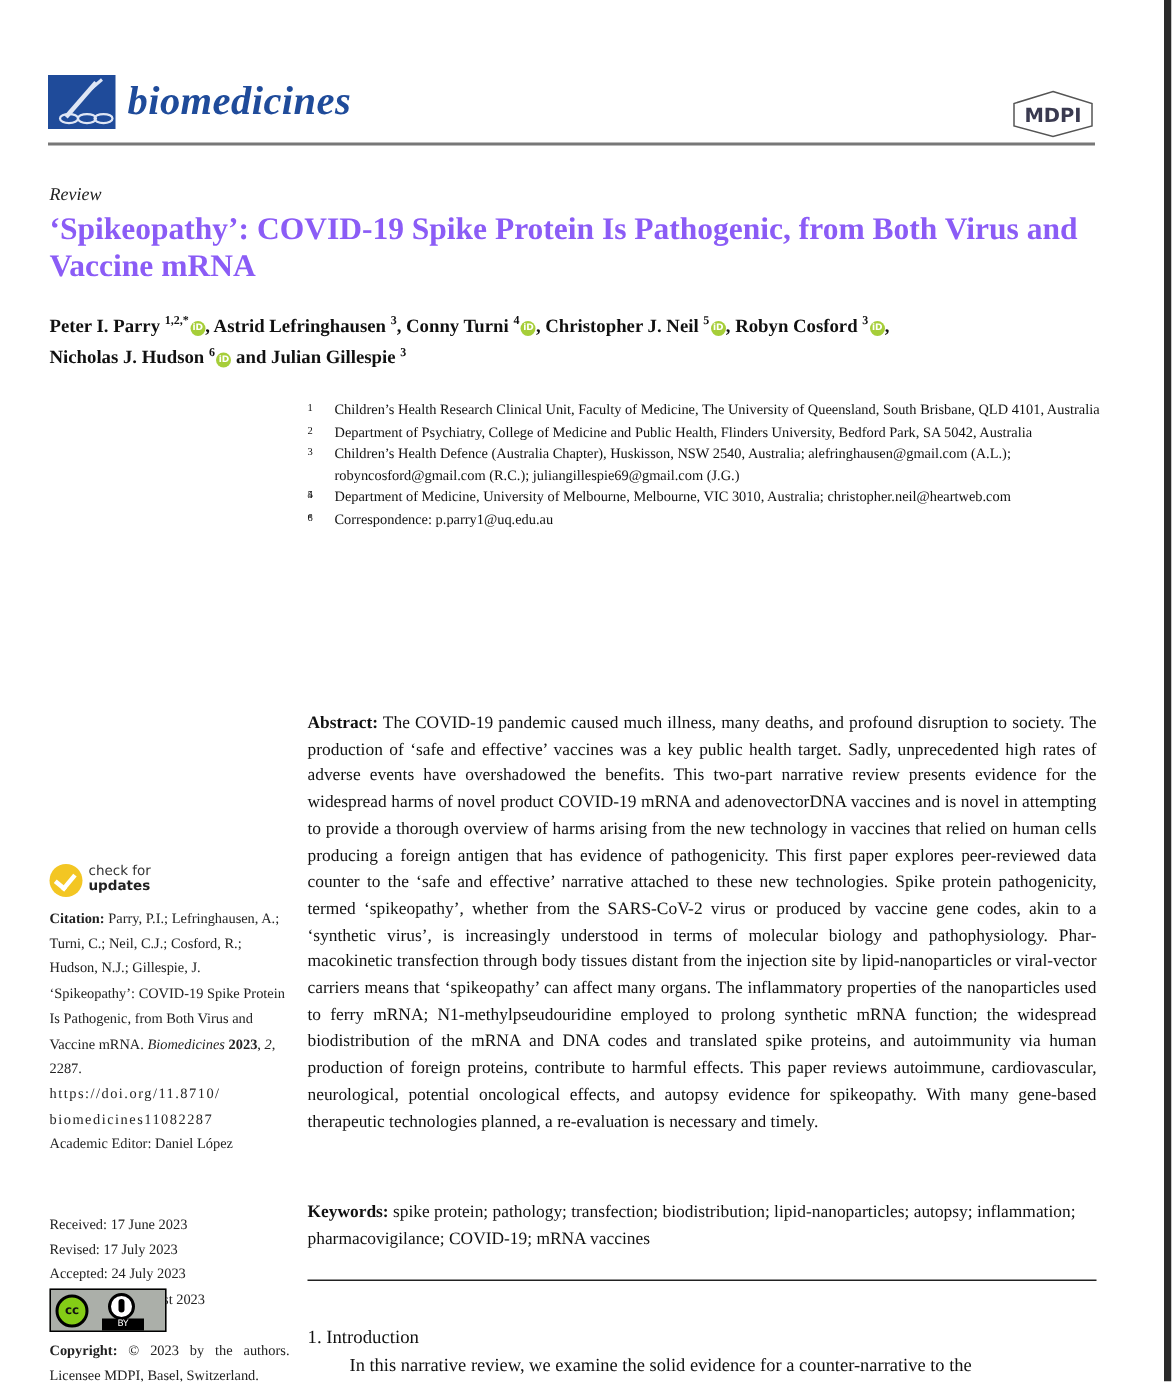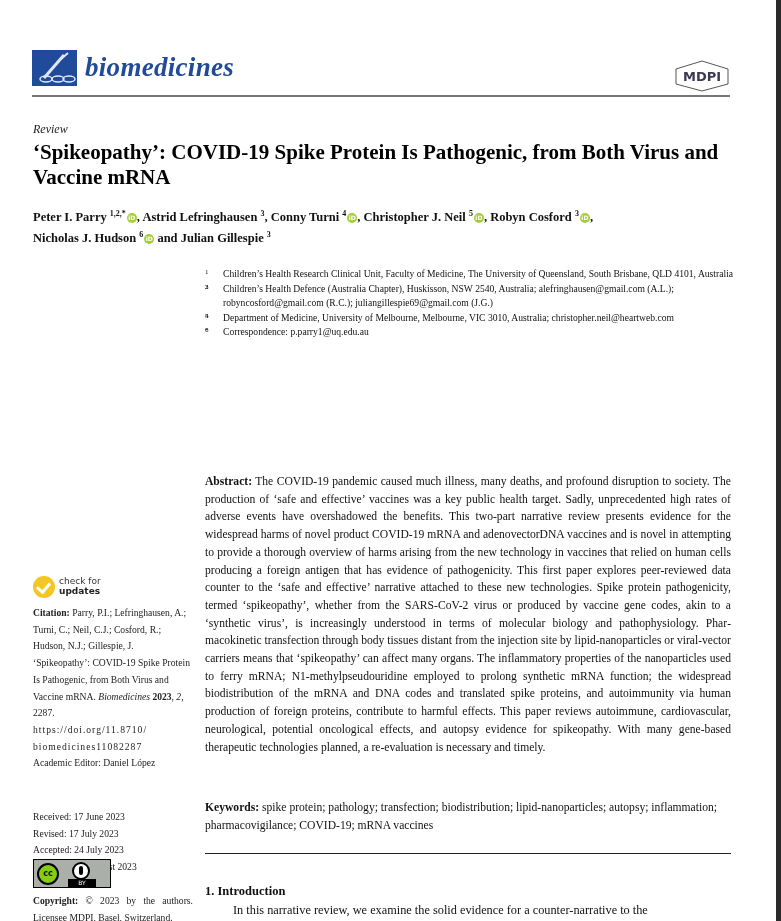--- a/index.html
+++ b/index.html
@@ -8,34 +8,34 @@
   .edge { position:absolute; top:0; right:0; width:5px; height:921px; background:#2a2a2a; }
 
   .header { position:absolute; left:32px; top:50px; width:698px; height:42px; }
   .logo-box { position:absolute; left:0; top:0; width:45px; height:36px; background:#1f4b9a; }
   .journal { position:absolute; left:53px; top:2px; font-size:27px; font-style:italic; font-weight:bold;
              color:#1f4b9a; letter-spacing:0.3px; }
   .mdpi { position:absolute; right:0; top:10px; width:56px; height:32px; }
   .header-rule { position:absolute; left:32px; top:95px; width:698px; height:2px; background:#777; }
 
   .review { position:absolute; left:33px; top:122px; font-size:12px; font-style:italic; color:#222; }
-  .title { position:absolute; left:33px; top:140px; width:700px; font-size:21px; font-weight:bold; line-height:25px; color:#000000; }
+  .title { position:absolute; left:33px; top:140px; width:700px; font-size:21px; font-weight:bold; line-height:25px; color:#8b5cf6; }
   .authors { position:absolute; left:33px; top:205px; width:720px; font-size:12.5px; font-weight:bold; line-height:18px; }
   .authors sup { font-size:8px; }
   .orcid { display:inline-block; width:10px; height:10px; border-radius:50%; background:#a6ce39; color:#fff;
            font-size:6px; line-height:10px; text-align:center; vertical-align:1px; margin-left:1px; font-family:"DejaVu Sans",sans-serif; }
 
   .affils { position:absolute; left:203px; top:267px; width:540px; font-size:9.6px; line-height:14.5px; }
   .affil { position:relative; padding-left:20px; }
   .affil .num { position:absolute; left:2px; top:-2px; font-size:7px; }
 
   .abstract { position:absolute; left:205px; top:473px; width:526px; font-size:11.6px; line-height:17.7px; text-align:justify; hyphens:manual; }
   .keywords { position:absolute; left:205px; top:799px; width:526px; font-size:11.6px; line-height:17.7px; }
   .body-rule { position:absolute; left:205px; top:853px; width:526px; height:1px; background:#222; }
-  .h-intro { position:absolute; left:205px; top:884px; font-size:12.5px; font-weight:bold; }
+  .h-intro { position:absolute; left:205px; top:884px; font-size:12.5px; font-weight:normal; }
   .intro-p { position:absolute; left:233px; top:903px; width:520px; font-size:12.3px; white-space:nowrap; }
 
   .side { position:absolute; left:33px; width:160px; font-size:9.6px; color:#222; }
   .check { top:576px; height:26px; }
   .check-icon { position:absolute; left:0; top:0; width:22px; height:22px; border-radius:50%; background:#f3c623; }
   .check-icon::after { content:""; position:absolute; left:6px; top:4px; width:6px; height:10px; border:solid #fff;
                        border-width:0 3px 3px 0; transform:rotate(40deg); }
   .check-t1 { position:absolute; left:26px; top:0; font-family:"DejaVu Sans",sans-serif; font-size:9px; color:#333; }
   .check-t2 { position:absolute; left:26px; top:10px; font-family:"DejaVu Sans",sans-serif; font-size:9px; font-weight:bold; color:#222; }
   .citation { top:605px; line-height:16.7px; }
@@ -77,21 +77,21 @@
 </div>
 <div class="header-rule"></div>
 
 <div class="review">Review</div>
 <div class="title">‘Spikeopathy’: COVID-19 Spike Protein Is Pathogenic, from Both Virus and Vaccine mRNA</div>
 
 <div class="authors" id="authors"><span>Peter I. Parry </span><sup>1,2,*</sup><span class="orcid">iD</span>, <span>Astrid Lefringhausen </span><sup>3</sup>, <span>Conny Turni </span><sup>4</sup><span class="orcid">iD</span>, <span>Christopher J. Neil </span><sup>5</sup><span class="orcid">iD</span>, <span>Robyn Cosford </span><sup>3</sup><span class="orcid">iD</span>, <br><span>Nicholas J. Hudson </span><sup>6</sup><span class="orcid">iD</span> and <span>Julian Gillespie </span><sup>3</sup></div>
 
 <div class="affils" id="affils">
     <div class="affil"><span class="num">1</span><span>Children’s Health Research Clinical Unit, Faculty of Medicine, The University of Queensland, South Brisbane, QLD 4101, Australia</span></div>
-    <div class="affil"><span class="num">2</span></div>
+    <div class="affil"><span class="num">2</span><span>Department of Psychiatry, College of Medicine and Public Health, Flinders University, Bedford Park, SA 5042, Australia</span></div>
     <div class="affil"><span class="num">3</span><span>Children’s Health Defence (Australia Chapter), Huskisson, NSW 2540, Australia; alefringhausen@gmail.com (A.L.); robyncosford@gmail.com (R.C.); juliangillespie69@gmail.com (J.G.)</span></div>
     <div class="affil"><span class="num">4</span></div>
     <div class="affil"><span class="num">5</span><span>Department of Medicine, University of Melbourne, Melbourne, VIC 3010, Australia; christopher.neil@heartweb.com</span></div>
     <div class="affil"><span class="num">6</span></div>
     <div class="affil"><span class="num">*</span><span>Correspondence: p.parry1@uq.edu.au</span></div>
   </div>
 
 <div class="abstract">
   <b>Abstract:</b>
   <span>The COVID-19 pandemic caused much illness, many deaths, and profound disruption to society. The production of ‘safe and effective’ vaccines was a key public health target. Sadly, unprecedented high rates of adverse events have overshadowed the benefits. This two-part narra­tive review presents evidence for the widespread harms of novel product COVID-19 mRNA and adenovectorDNA vaccines and is novel in attempting to provide a thorough overview of harms arising from the new technology in vaccines that relied on human cells producing a foreign antigen that has evidence of pathogenicity. This first paper explores peer-reviewed data counter to the ‘safe and effective’ narrative attached to these new technologies. Spike protein pathogenicity, termed ‘spikeopathy’, whether from the SARS-CoV-2 virus or produced by vaccine gene codes, akin to a ‘synthetic virus’, is increasingly understood in terms of molecular biology and pathophysiology. Phar­macokinetic transfection through body tissues distant from the injection site by lipid-nanoparticles or viral-vector carriers means that ‘spikeopathy’ can affect many organs. The inflammatory properties of the nanoparticles used to ferry mRNA; N1-methylpseudouridine employed to prolong synthetic mRNA function; the widespread biodistribution of the mRNA and DNA codes and translated spike proteins, and autoimmunity via human production of foreign proteins, contribute to harmful ef­fects. This paper reviews autoimmune, cardiovascular, neurological, potential oncological effects, and autopsy evidence for spikeopathy. With many gene-based therapeutic technologies planned, a re-evaluation is necessary and timely.</span>

